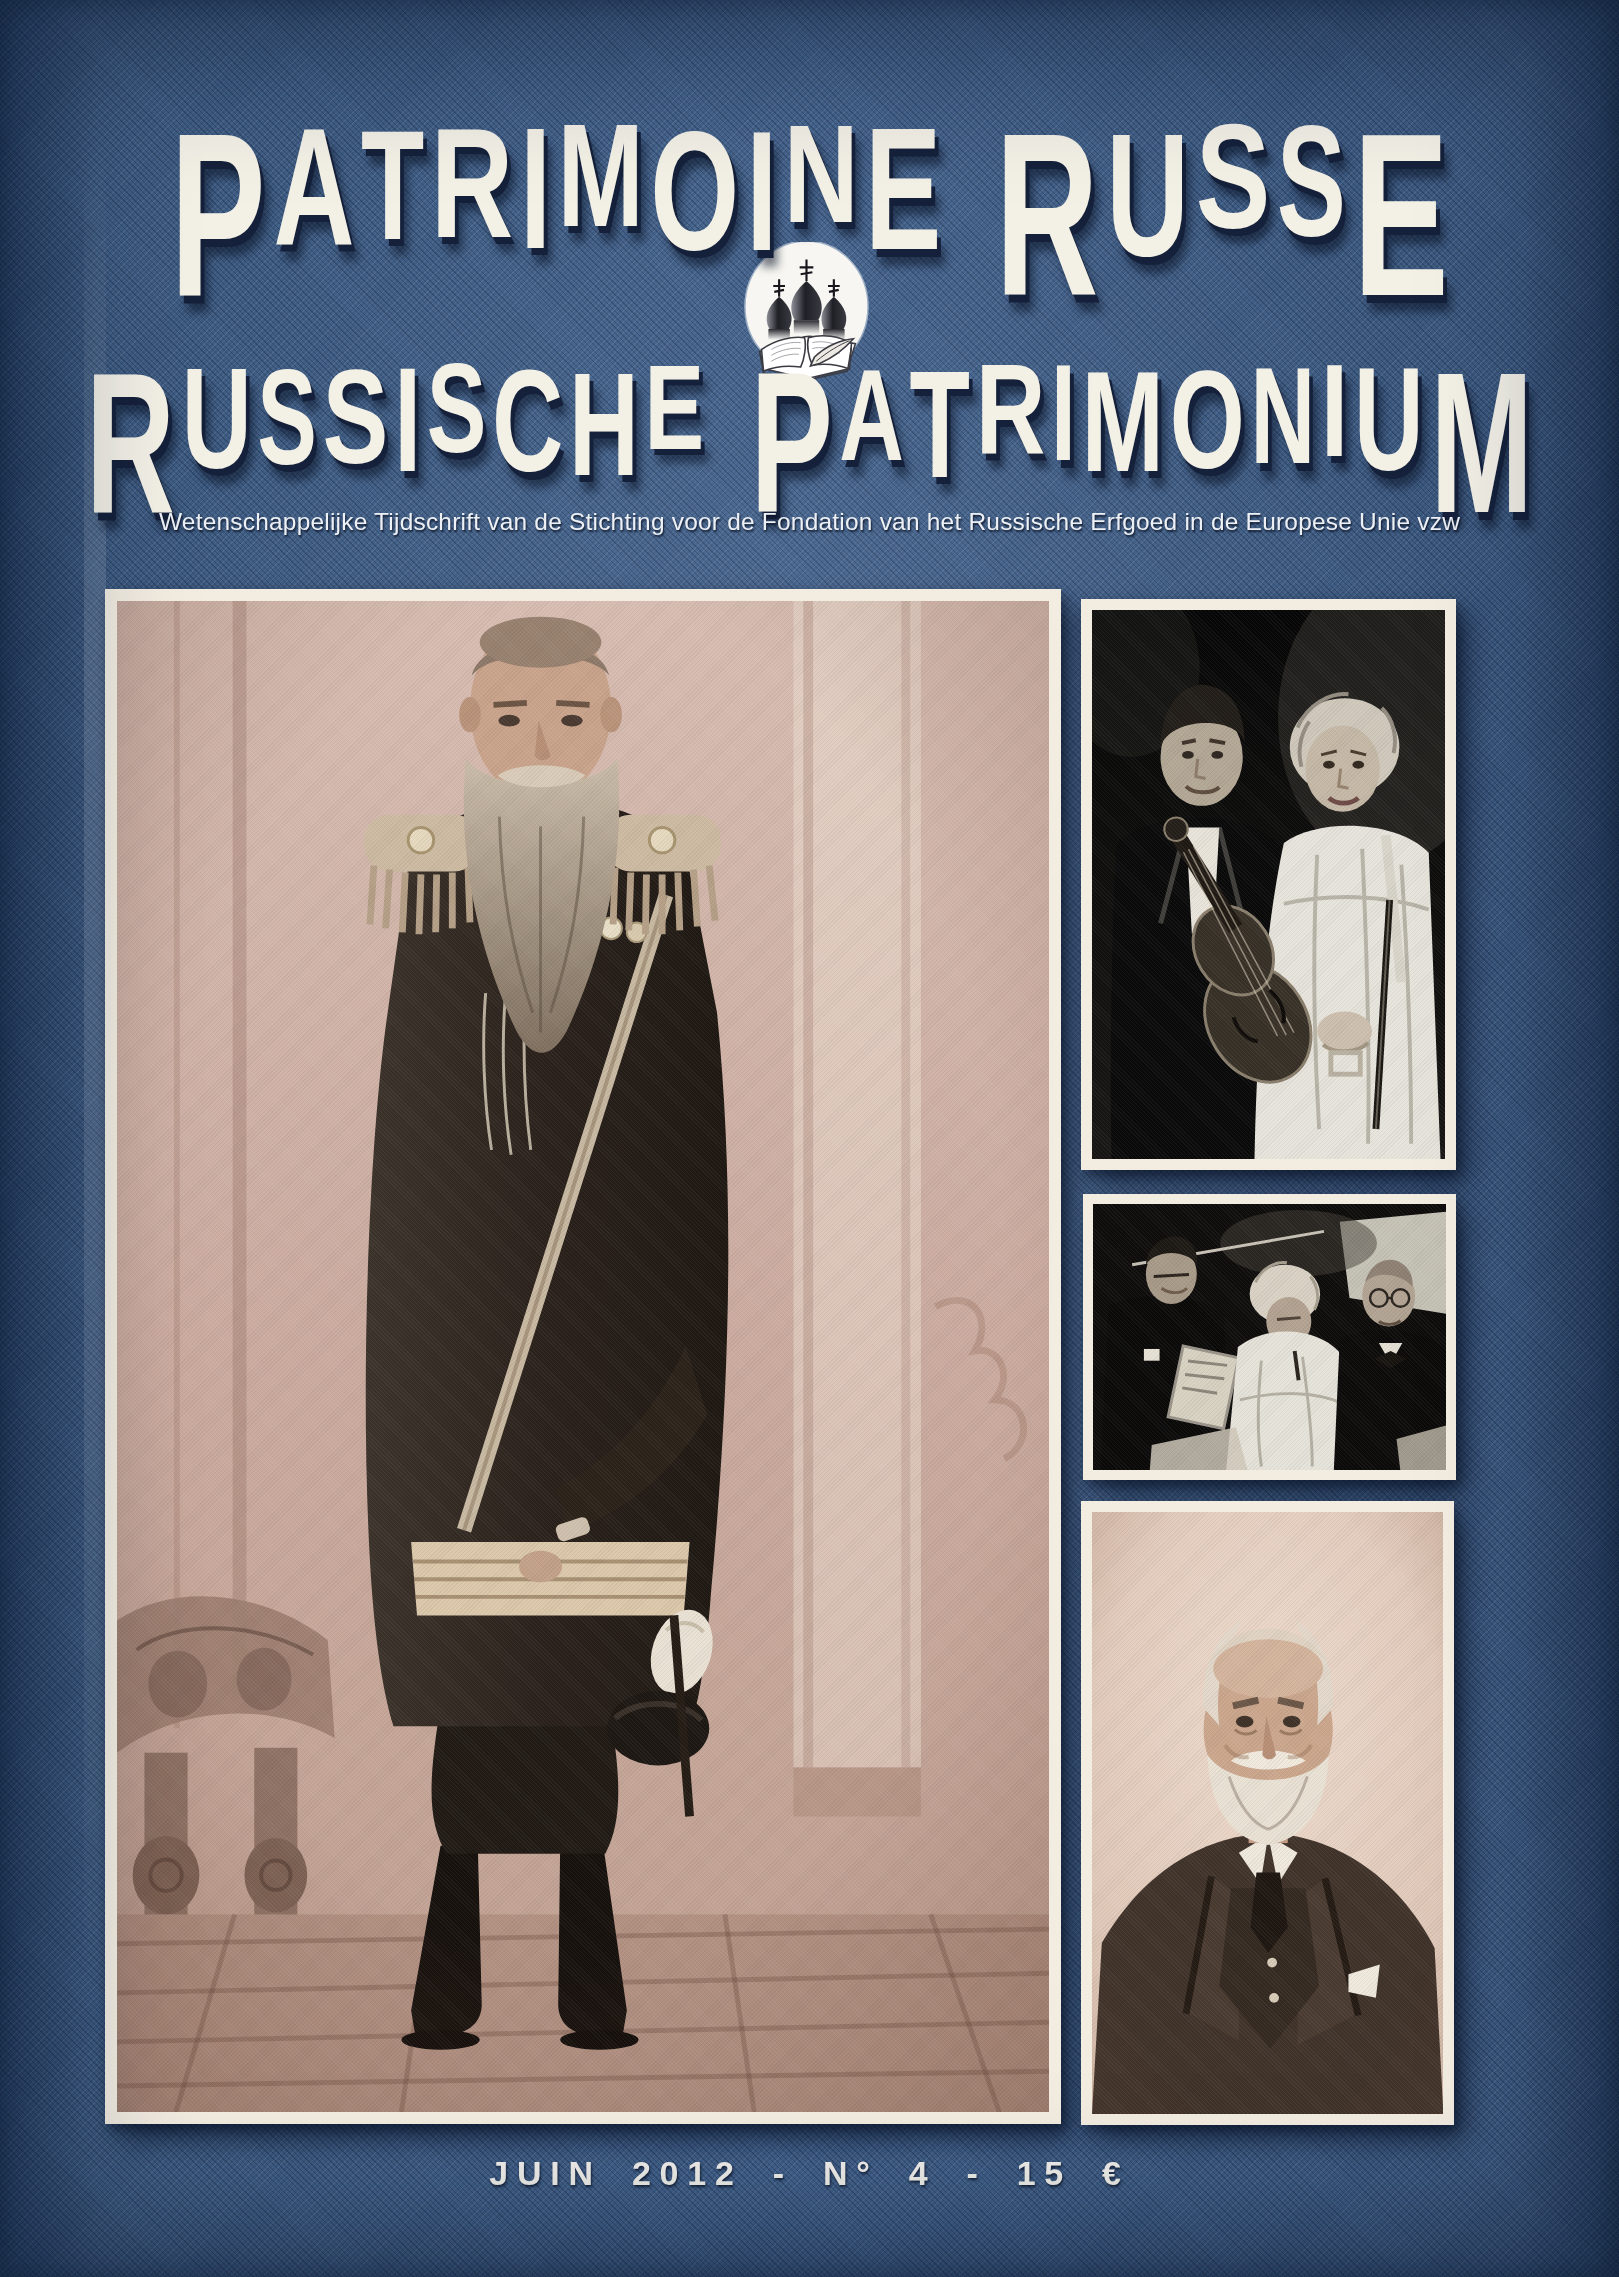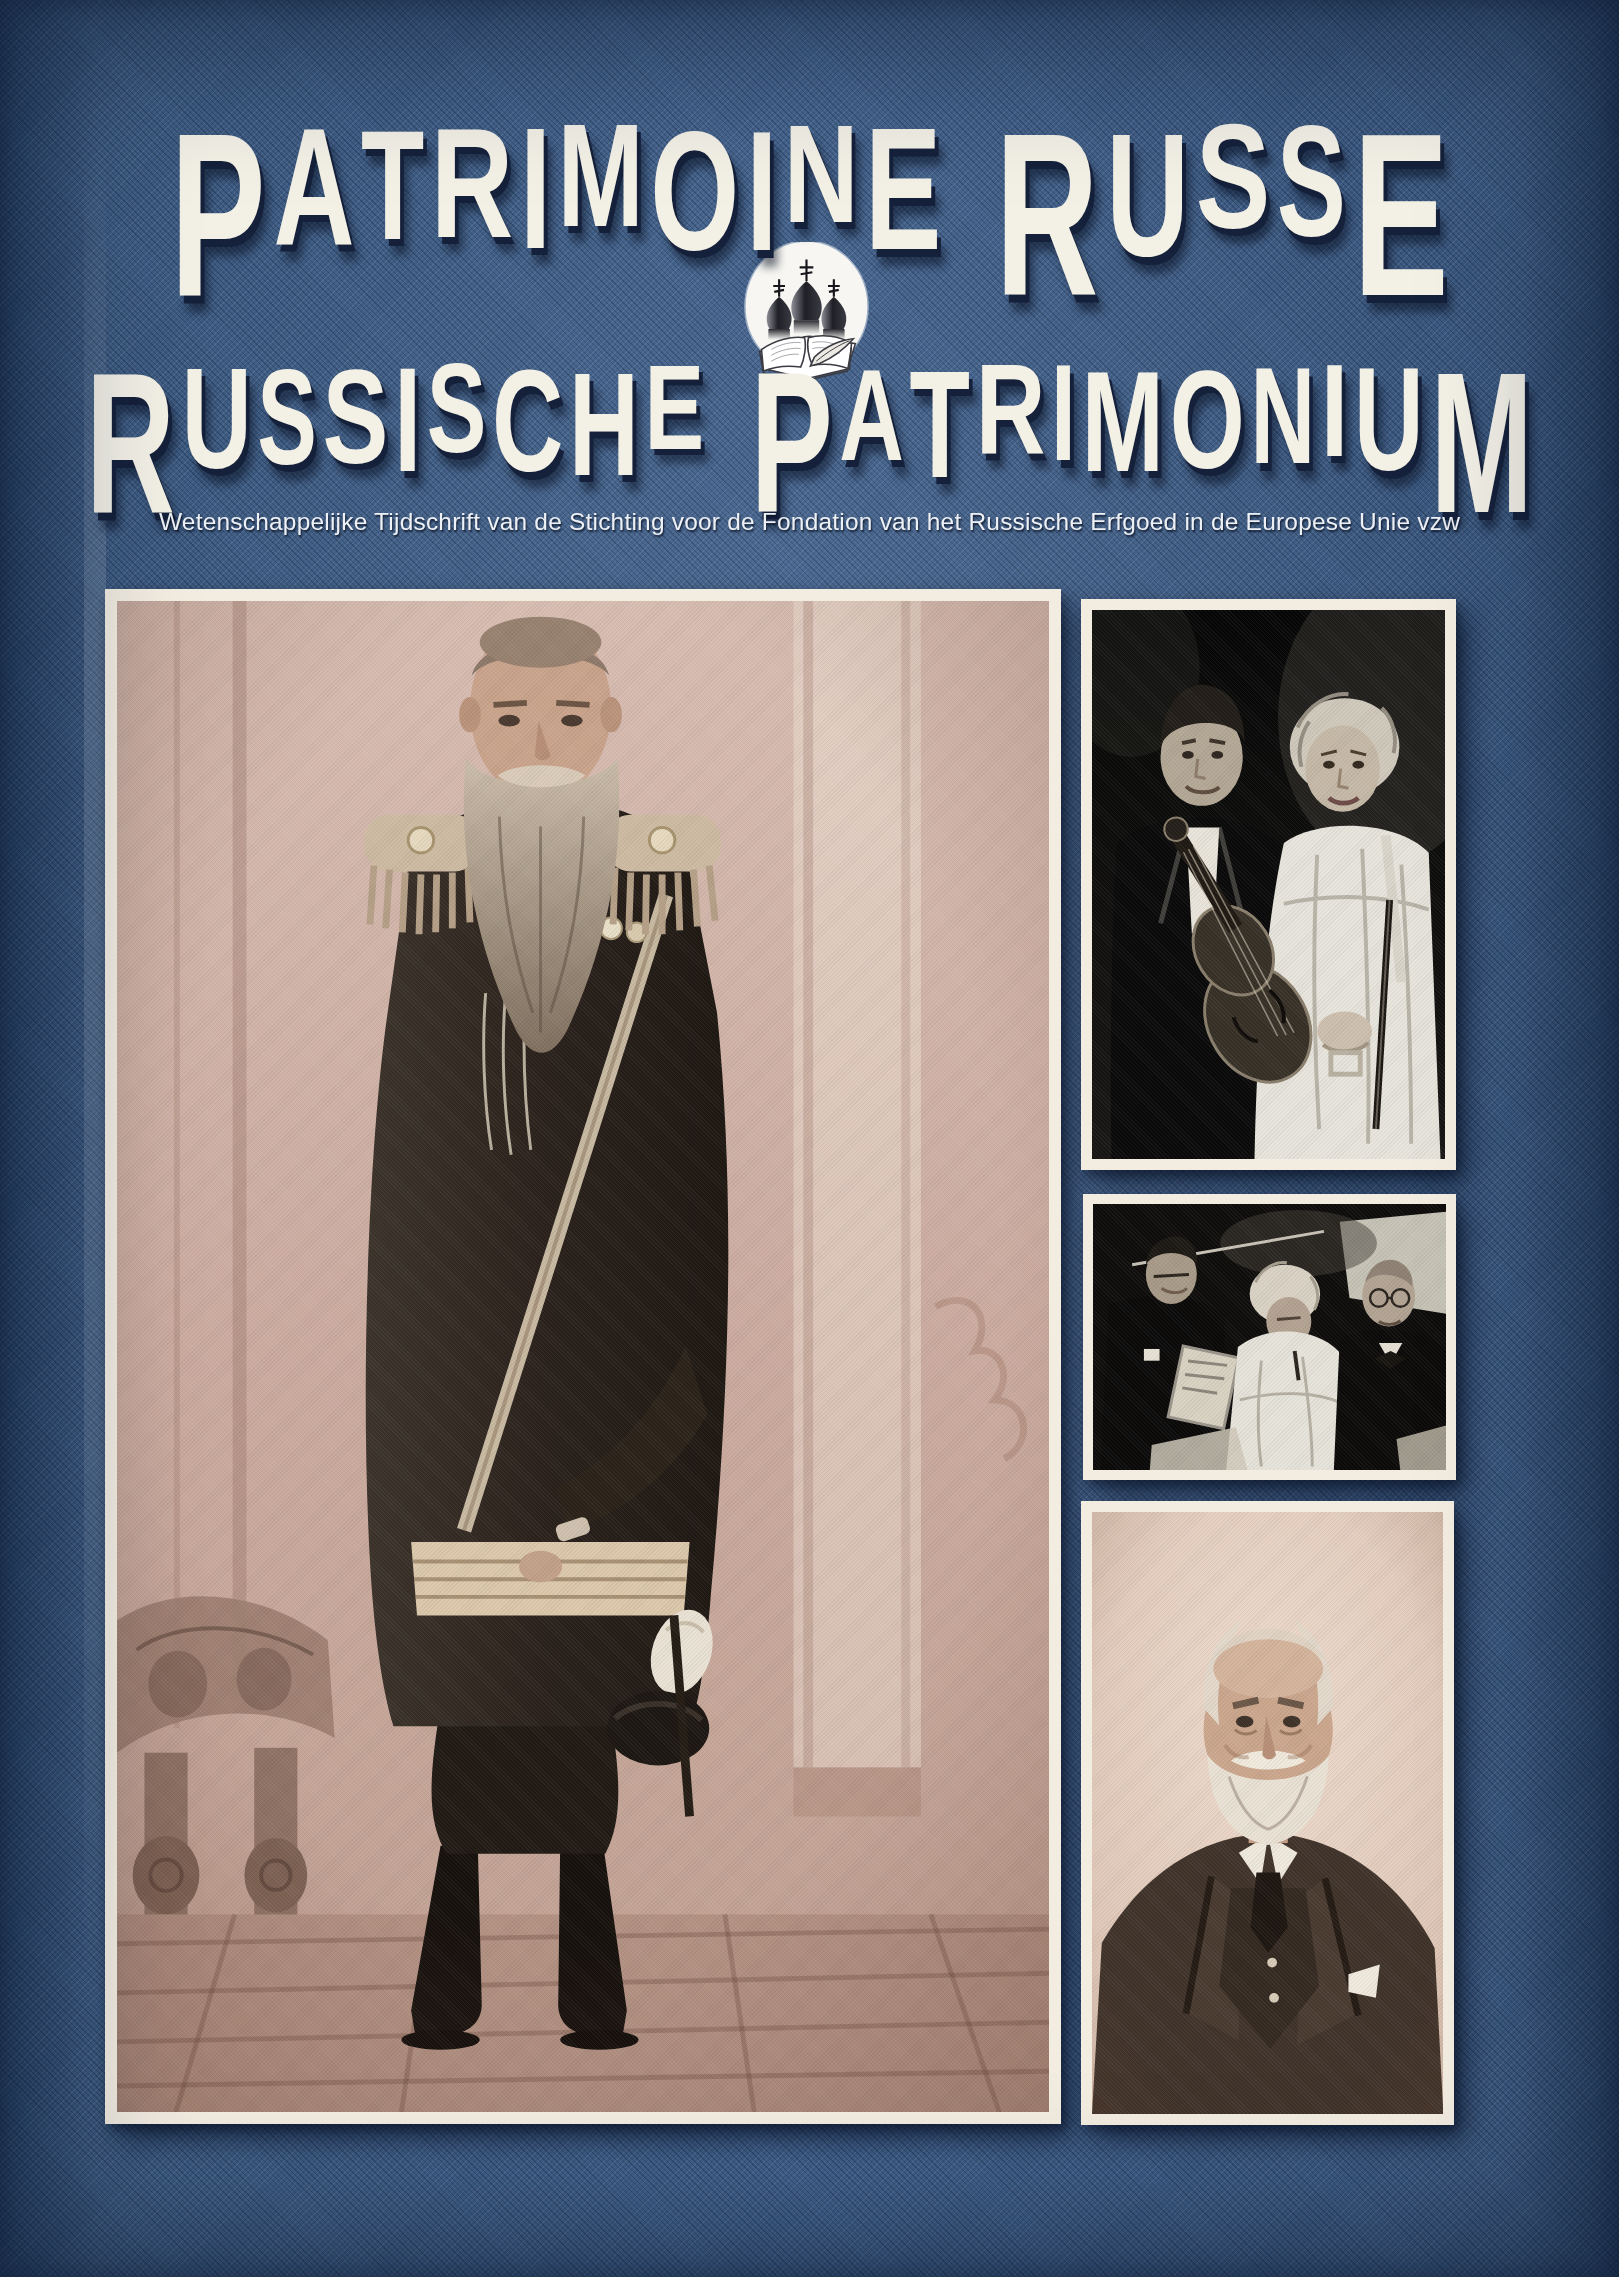--- a/index.html
+++ b/index.html
@@ -481,14 +481,15 @@
         <ellipse cx="156" cy="214" rx="9" ry="6" fill="#3f3228"></ellipse>
         <ellipse cx="204" cy="214" rx="9" ry="6" fill="#3f3228"></ellipse>
         <path d="M146,222 C152,228 162,228 168,223 M192,223 C198,228 208,228 214,222" stroke="#9b7a62" stroke-width="3" fill="none"></path>
         <path d="M178,208 L174,248 C178,254 184,254 188,248 Z" fill="#b78f77"></path>
         <path d="M136,238 C142,248 152,252 160,250 M224,238 C218,248 208,252 200,250" stroke="rgba(150,110,88,0.4)" stroke-width="4" fill="none"></path>
         <rect width="359" height="615" fill="url(#vign3)"></rect>
       </svg>
     </div>
   </div>
 
+  <div class="footer-line">JUIN 2012 - N° 4 - 15 €</div>
 </div>
 
 
 </body></html>

